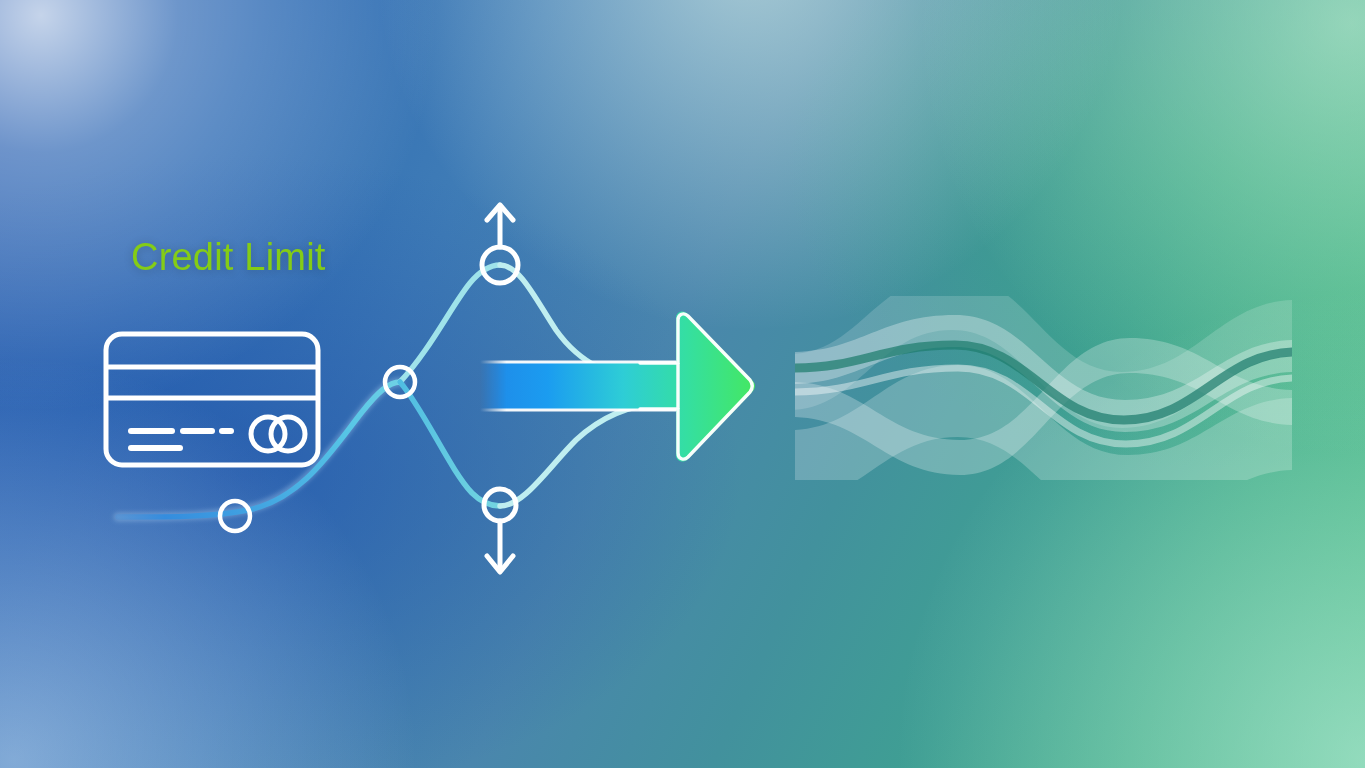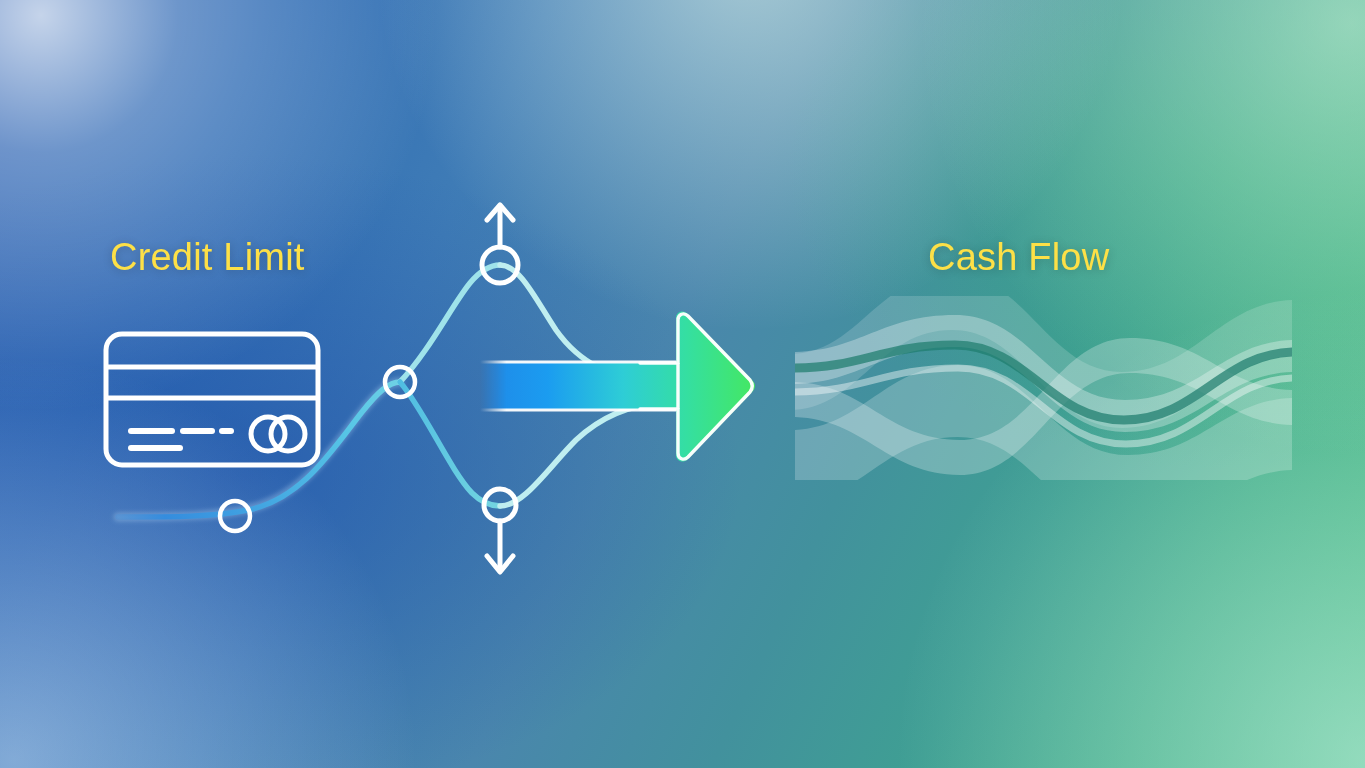--- a/index.html
+++ b/index.html
@@ -46,26 +46,27 @@
     background:
       radial-gradient(ellipse 52% 60% at 18% 62%, rgba(24,72,168,0.50) 0%, rgba(24,72,168,0.0) 70%),
       radial-gradient(ellipse 45% 55% at 90% 22%, rgba(46,180,112,0.40) 0%, rgba(46,180,112,0.0) 72%);
   }
   .layer {
     position: absolute;
     inset: 0;
   }
   .label {
     position: absolute;
-    color: #fde047;
+    color: #84cc16;
     font-weight: 300;
     font-size: 38px;
     letter-spacing: 0.2px;
     white-space: nowrap;
     text-shadow: 0 1px 10px rgba(0,0,0,0.22);
+    margin-left: 21px;
   }
   #label-left  { left: 110px; top: 236px; }
   #label-right { left: 928px; top: 236px; }
 </style>
 </head>
 <body>
 
 <div id="stage">
 
   <div id="bg-gradient"></div>
@@ -193,15 +194,14 @@
 
       <path d="M 793 368 C 862 368 882 345 955 345 C 1028 345 1050 420 1124 420
                C 1198 420 1222 352 1296 352" fill="none" stroke="#1e7d6e" stroke-opacity="0.72" stroke-width="9" stroke-linecap="butt"></path>
       <path d="M 793 392 C 864 392 884 368 958 368 C 1032 368 1052 444 1126 444
                C 1200 444 1224 378 1296 378" fill="none" stroke="#ffffff" stroke-opacity="0.42" stroke-width="7" stroke-linecap="butt"></path>
     </g>
   </svg>
 
   <div class="label" id="label-left">Credit Limit</div>
 
-  <div class="label" id="label-right">Cash Flow</div>
 
 </div>
 
 </body></html>

